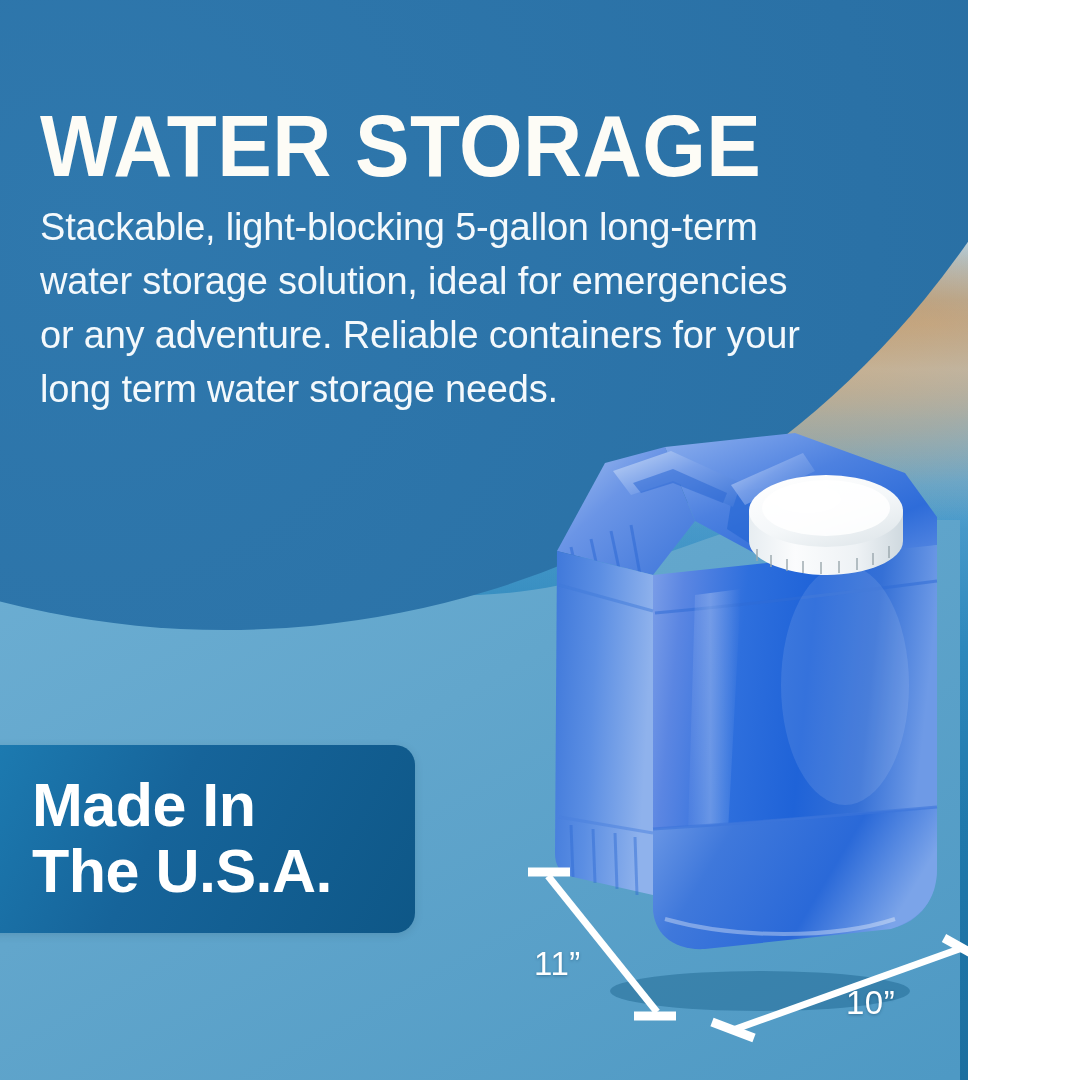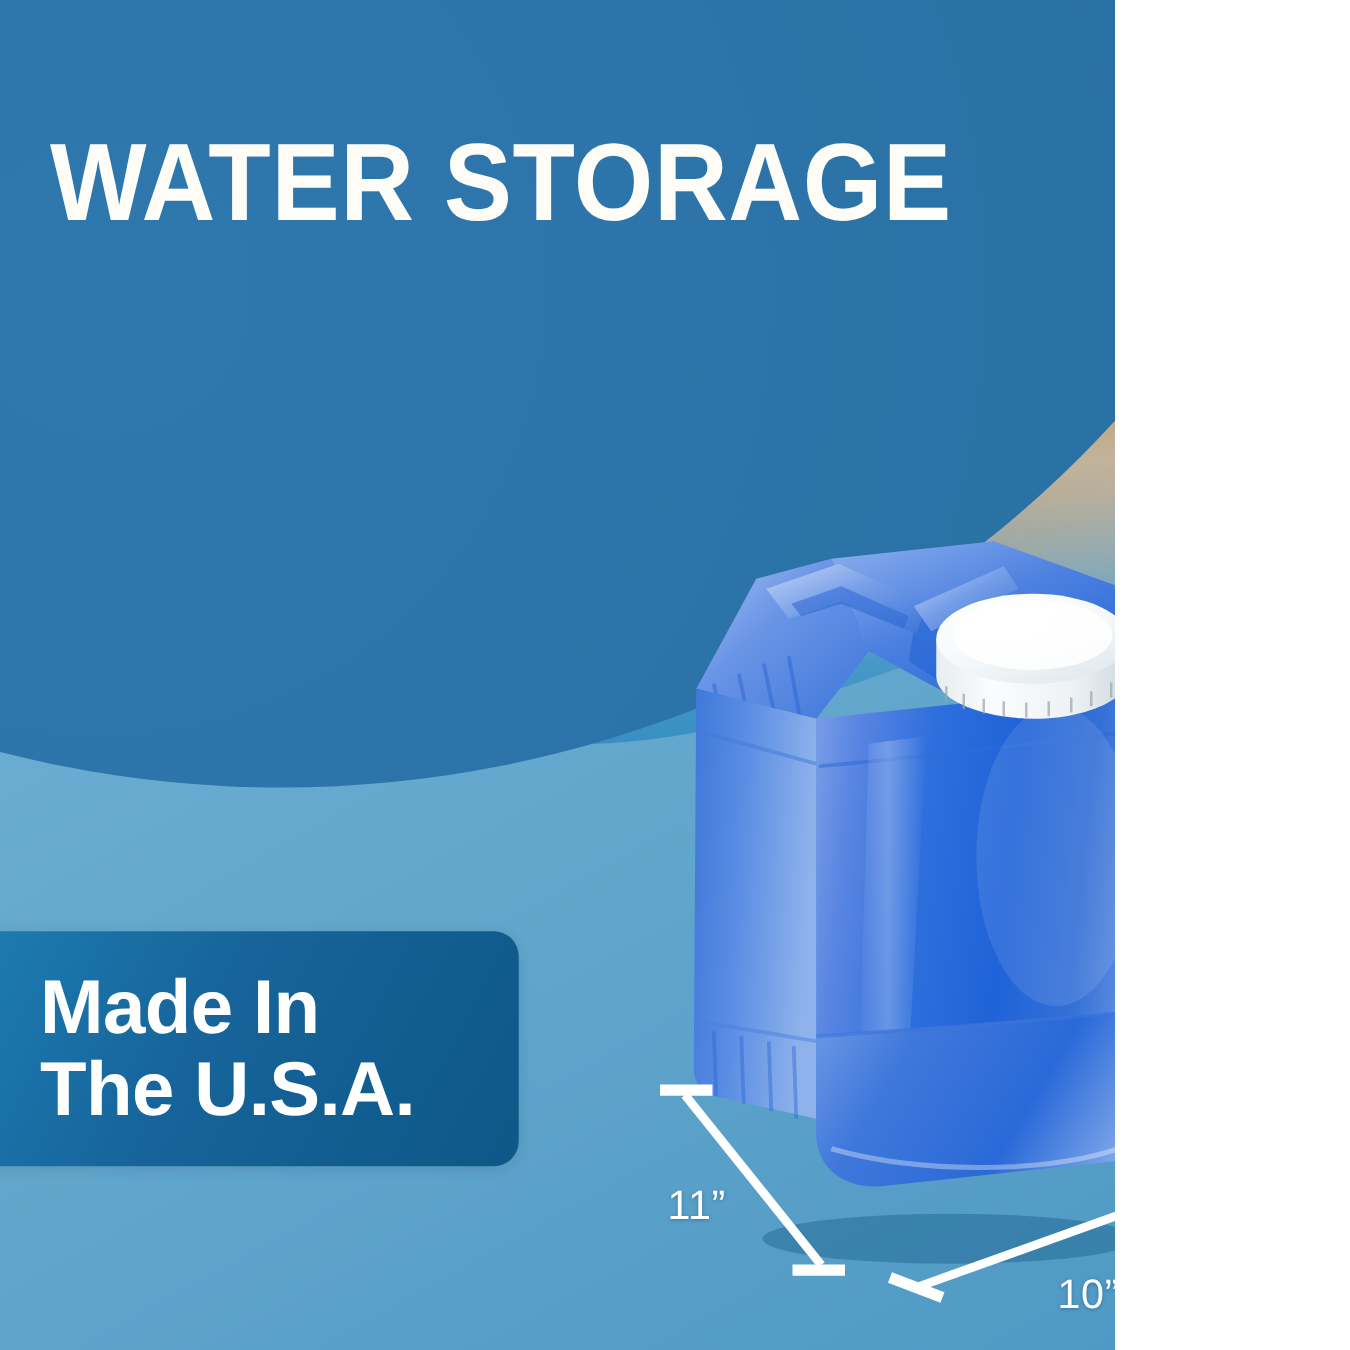--- a/index.html
+++ b/index.html
@@ -7,21 +7,21 @@
     margin: 0;
     padding: 0;
     background: #ffffff;
   }
   body {
     font-family: "Liberation Sans", sans-serif;
   }
 
   #poster {
     position: relative;
-    width: 892px;
+    width: 968px;
     height: 1080px;
     overflow: hidden;
     background: #0e6ea4;
   }
 
   
   .photo-bg {
     position: absolute;
     inset: 0;
     background:
@@ -163,21 +163,21 @@
     color: #ffffff;
     font-size: 33px;
     font-weight: 400;
     letter-spacing: 0.5px;
     text-shadow: 0 1px 3px rgba(0,40,70,0.35);
     font-family: "Liberation Sans", sans-serif;
     white-space: nowrap;
   }
   .dim-15 { left: 1017px; top: 694px; }
   .dim-11 { left: 534px;  top: 945px; }
-  .dim-10 { left: 846px;  top: 984px; margin-top: 32px; }
+  .dim-10 { left: 846px;  top: 984px; }
 </style>
 </head>
 <body>
 
 <div id="poster">
 
   <div class="photo-bg"></div>
   <div class="photo-haze"></div>
 
   <div class="wave-light">
@@ -194,20 +194,21 @@
                C 430 76, 540 88, 650 52
                C 760 16, 860 -26, 1000 -52
                L 1000 640 L -60 640 Z" fill="url(#gWaveLight)"></path>
     </svg>
   </div>
 
   <div class="brand-panel"></div>
 
   <h1 class="headline">WATER STORAGE</h1>
 
+  <p class="subcopy">Stackable, light-blocking 5-gallon long-term water storage solution, ideal for emergencies or any adventure. Reliable containers for your long term water storage needs.</p>
 
   <div class="usa-badge">
     <div class="usa-badge-text">Made In
 The U.S.A.</div>
   </div>
 
   <div class="jug">
     <svg width="420" height="590" viewBox="0 0 420 590" xmlns="http://www.w3.org/2000/svg">
       <defs>
         <linearGradient id="gBodyFront" x1="0" y1="0" x2="1" y2="0.15">

